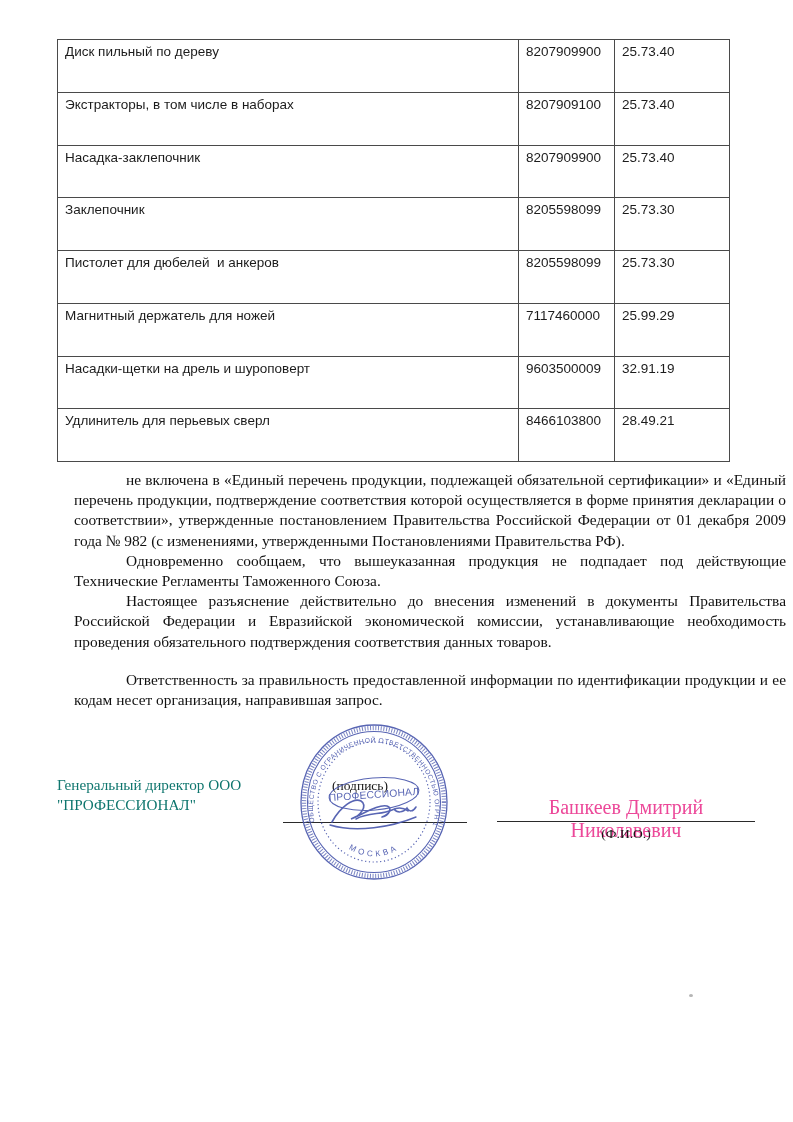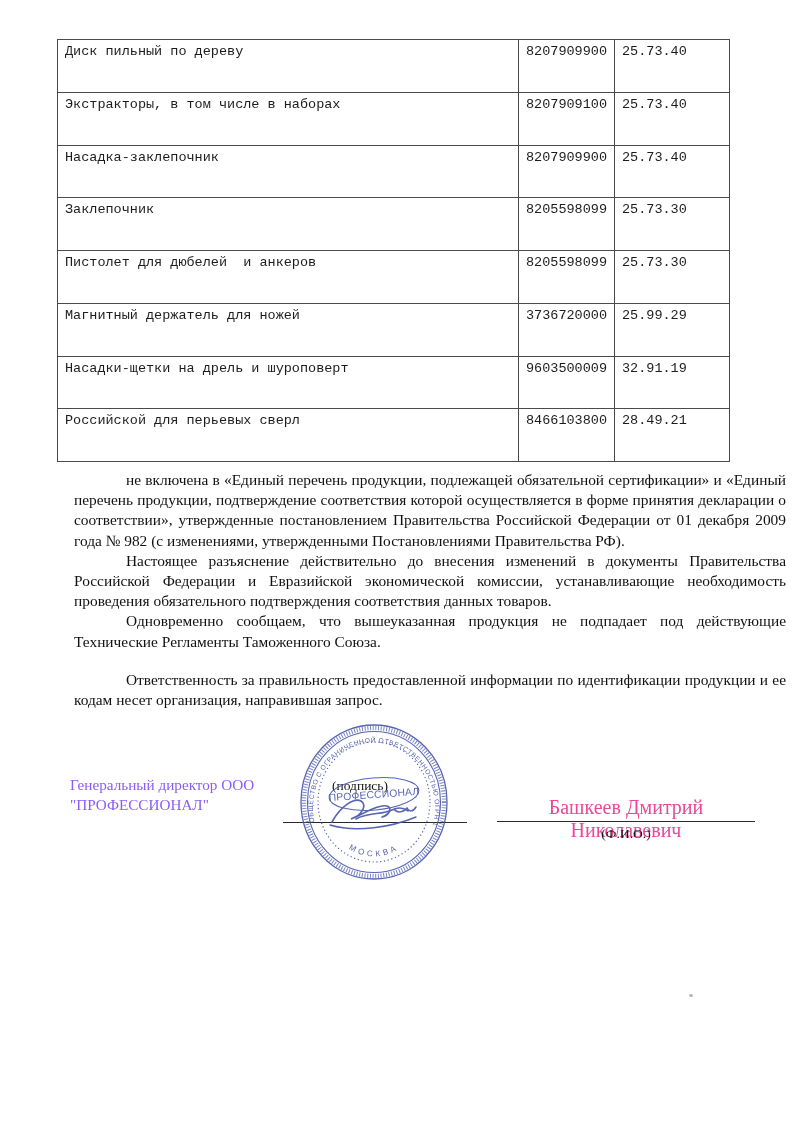--- a/index.html
+++ b/index.html
@@ -6,21 +6,21 @@
   body{
     width:793px;height:1122px;position:relative;background:#ffffff;
     font-family:"Liberation Serif", serif;color:#141414;overflow:hidden;
   }
   .page{position:absolute;inset:0;}
 
   
   .prod-table{
     position:absolute;left:57px;top:39px;width:672px;height:423px;
     border-collapse:collapse;table-layout:fixed;
-    font-family:Liberation Mono, monospace;font-size:13.5px;color:#1c1c1c;
+    font-family:Liberation Sans, sans-serif;font-size:13.5px;color:#1c1c1c;
   }
   .prod-table td{
     border:1.3px solid #4a4a4a;
     vertical-align:top;padding:4px 8px 0 7px;
     white-space:pre-wrap;overflow:hidden;
   }
   .prod-table td{border-top-width:1.8px;border-bottom-width:1.8px;}
   .prod-table col.c-name{width:461px;}
   .prod-table col.c-tnved{width:96px;}
   .prod-table col.c-okpd{width:115px;}
@@ -29,22 +29,22 @@
   
   .letter-body{
     position:absolute;left:42px;top:470px;width:712px;
     font-size:15.4px;line-height:20.2px;text-align:justify;color:#111;margin-left:32px;
   }
   .letter-body p{margin:0;text-indent:52px;}
   .letter-body p.gap-before{margin-top:18px;}
 
   
   .sig-left{
-    position:absolute;left:70px;top:775px;width:230px;
-    font-size:15.2px;line-height:20px;color:#8b5cf6;
+    position:absolute;left:57px;top:775px;width:230px;
+    font-size:15.2px;line-height:20px;color:#0f766e;
   }
   .sig-line{position:absolute;border-top:1.2px solid #2a2a2a;height:0;}
   .line-podpis{left:283px;top:822px;width:184px;}
   .line-fio{left:497px;top:821px;width:258px;}
   .caption{
     position:absolute;font-size:13.5px;color:#161616;text-align:center;
   }
   .cap-podpis{left:300px;top:778px;width:120px;}
   .cap-fio{left:497px;top:826px;width:258px;}
   .sig-name{
@@ -96,40 +96,40 @@
         <td>8205598099</td>
         <td>25.73.30</td>
       </tr>
       <tr>
         <td>Пистолет для дюбелей  и анкеров</td>
         <td>8205598099</td>
         <td>25.73.30</td>
       </tr>
       <tr>
         <td>Магнитный держатель для ножей</td>
-        <td>3736720000</td>
+        <td>7117460000</td>
         <td>25.99.29</td>
       </tr>
       <tr>
         <td>Насадки-щетки на дрель и шуроповерт</td>
         <td>9603500009</td>
         <td>32.91.19</td>
       </tr>
       <tr>
-        <td>Российской для перьевых сверл</td>
+        <td>Удлинитель для перьевых сверл</td>
         <td>8466103800</td>
         <td>28.49.21</td>
       </tr>
     </tbody>
   </table>
 
   <div class="letter-body">
     <p>не включена в «Единый перечень продукции, подлежащей обязательной сертификации» и «Единый перечень продукции, подтверждение соответствия которой осуществляется в форме принятия декларации о соответствии», утвержденные постановлением Правительства Российской Федерации от 01 декабря 2009 года № 982 (с изменениями, утвержденными Постановлениями Правительства РФ).</p>
+    <p>Одновременно сообщаем, что вышеуказанная продукция не подпадает под действующие Технические Регламенты Таможенного Союза.</p>
     <p>Настоящее разъяснение действительно до внесения изменений в документы Правительства Российской Федерации и Евразийской экономической комиссии, устанавливающие необходимость проведения обязательного подтверждения соответствия данных товаров.</p>
-    <p>Одновременно сообщаем, что вышеуказанная продукция не подпадает под действующие Технические Регламенты Таможенного Союза.</p>
     <p class="gap-before">Ответственность за правильность предоставленной информации по идентификации продукции и ее кодам несет организация, направившая запрос.</p>
   </div>
 
   <div class="sig-left">
     <div>Генеральный директор ООО</div>
     <div>"ПРОФЕССИОНАЛ"</div>
   </div>
 
   <div class="sig-line line-podpis"></div>
   <div class="caption cap-podpis">(подпись)</div>

